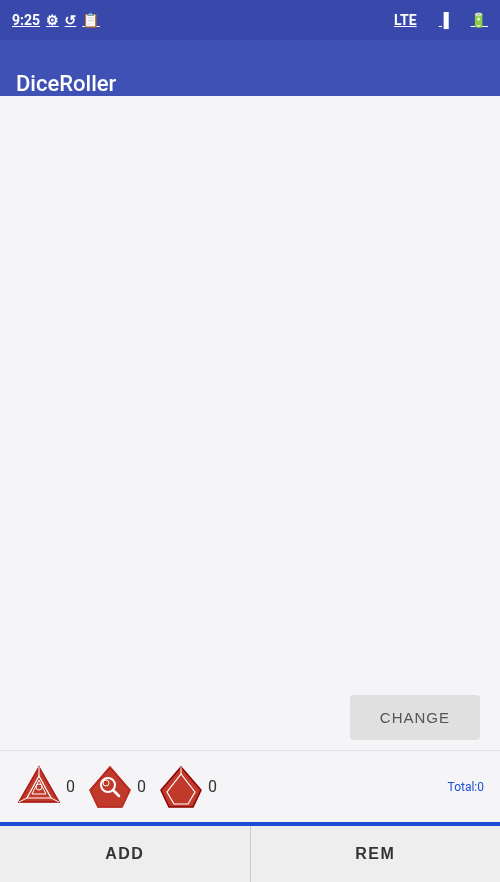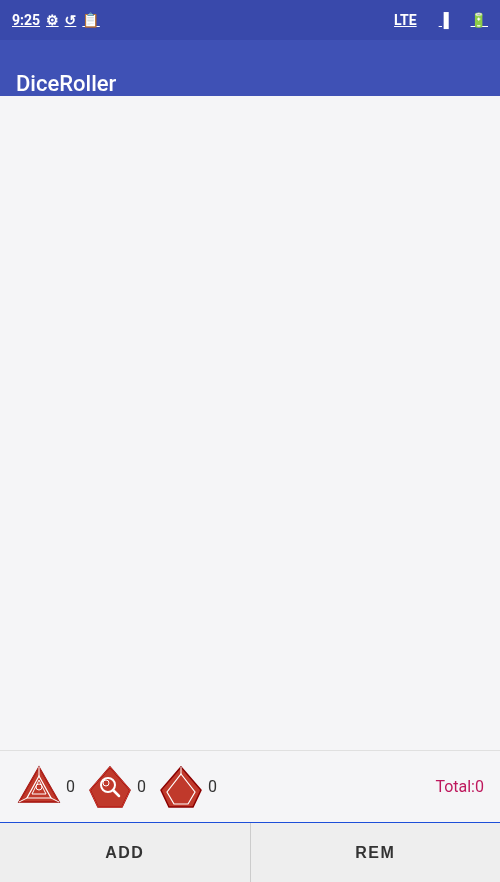--- a/index.html
+++ b/index.html
@@ -95,31 +95,31 @@
       align-items: center;
       gap: 4px;
     }
     .dice-count {
       font-size: 16px;
       color: #333;
       margin-right: 8px;
     }
     .total-label {
       margin-left: auto;
-      font-size: 16px;
-      color: #be185d;
+      font-size: 12px;
+      color: #1d4ed8;
       text-align: center;
     }
 
     
     .bottom-bar {
       height: 60px;
       display: flex;
       background: #fafafa;
-      border-top: 1px solid #1d4ed8;
+      border-top: 4px solid #1d4ed8;
     }
     .bottom-btn {
       flex: 1;
       background: #eeeeee;
       border: none;
       border-right: 1px solid #ccc;
       font-size: 16px;
       font-weight: bold;
       letter-spacing: 1.5px;
       color: #333;
@@ -152,20 +152,21 @@
 
 <div class="app-bar">
   <span class="app-title">DiceRoller</span>
 </div>
 
 <div class="main-content">
 
   <div class="scroll-area"></div>
 
   <div class="action-buttons">
+    <button class="action-btn">CHANGE</button>
   </div>
 </div>
 
 <div class="dice-tray">
 
   <div class="dice-item">
     <svg class="dice-svg" viewBox="0 0 46 46">
       <polygon points="23,3 43,38 3,38" fill="#c0392b" stroke="#8b0000" stroke-width="1.5"></polygon>
       <polygon points="23,3 43,38 3,38" fill="none" stroke="#e74c3c" stroke-width="0.5"></polygon>
       <polygon points="23,12 35,34 11,34" fill="none" stroke="white" stroke-width="1.2"></polygon>

